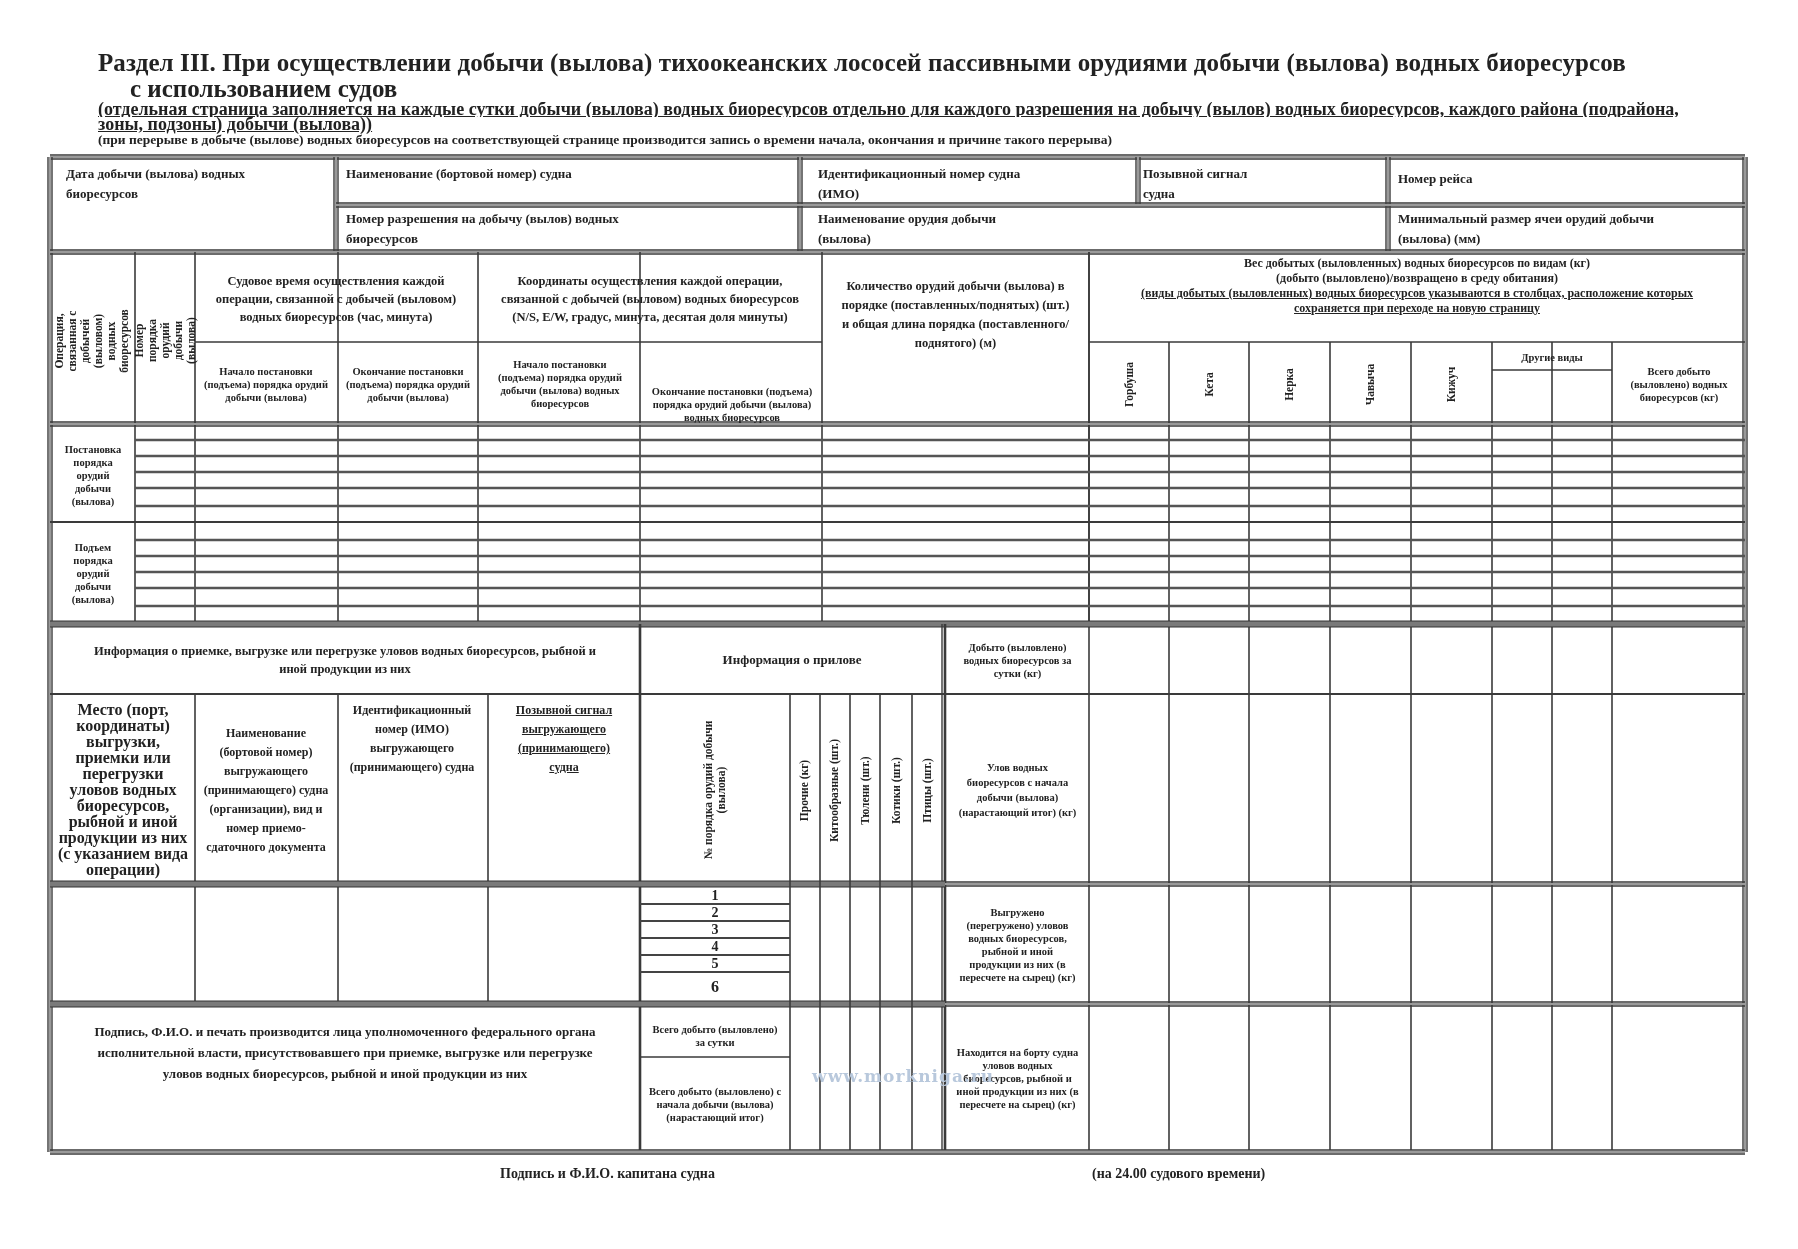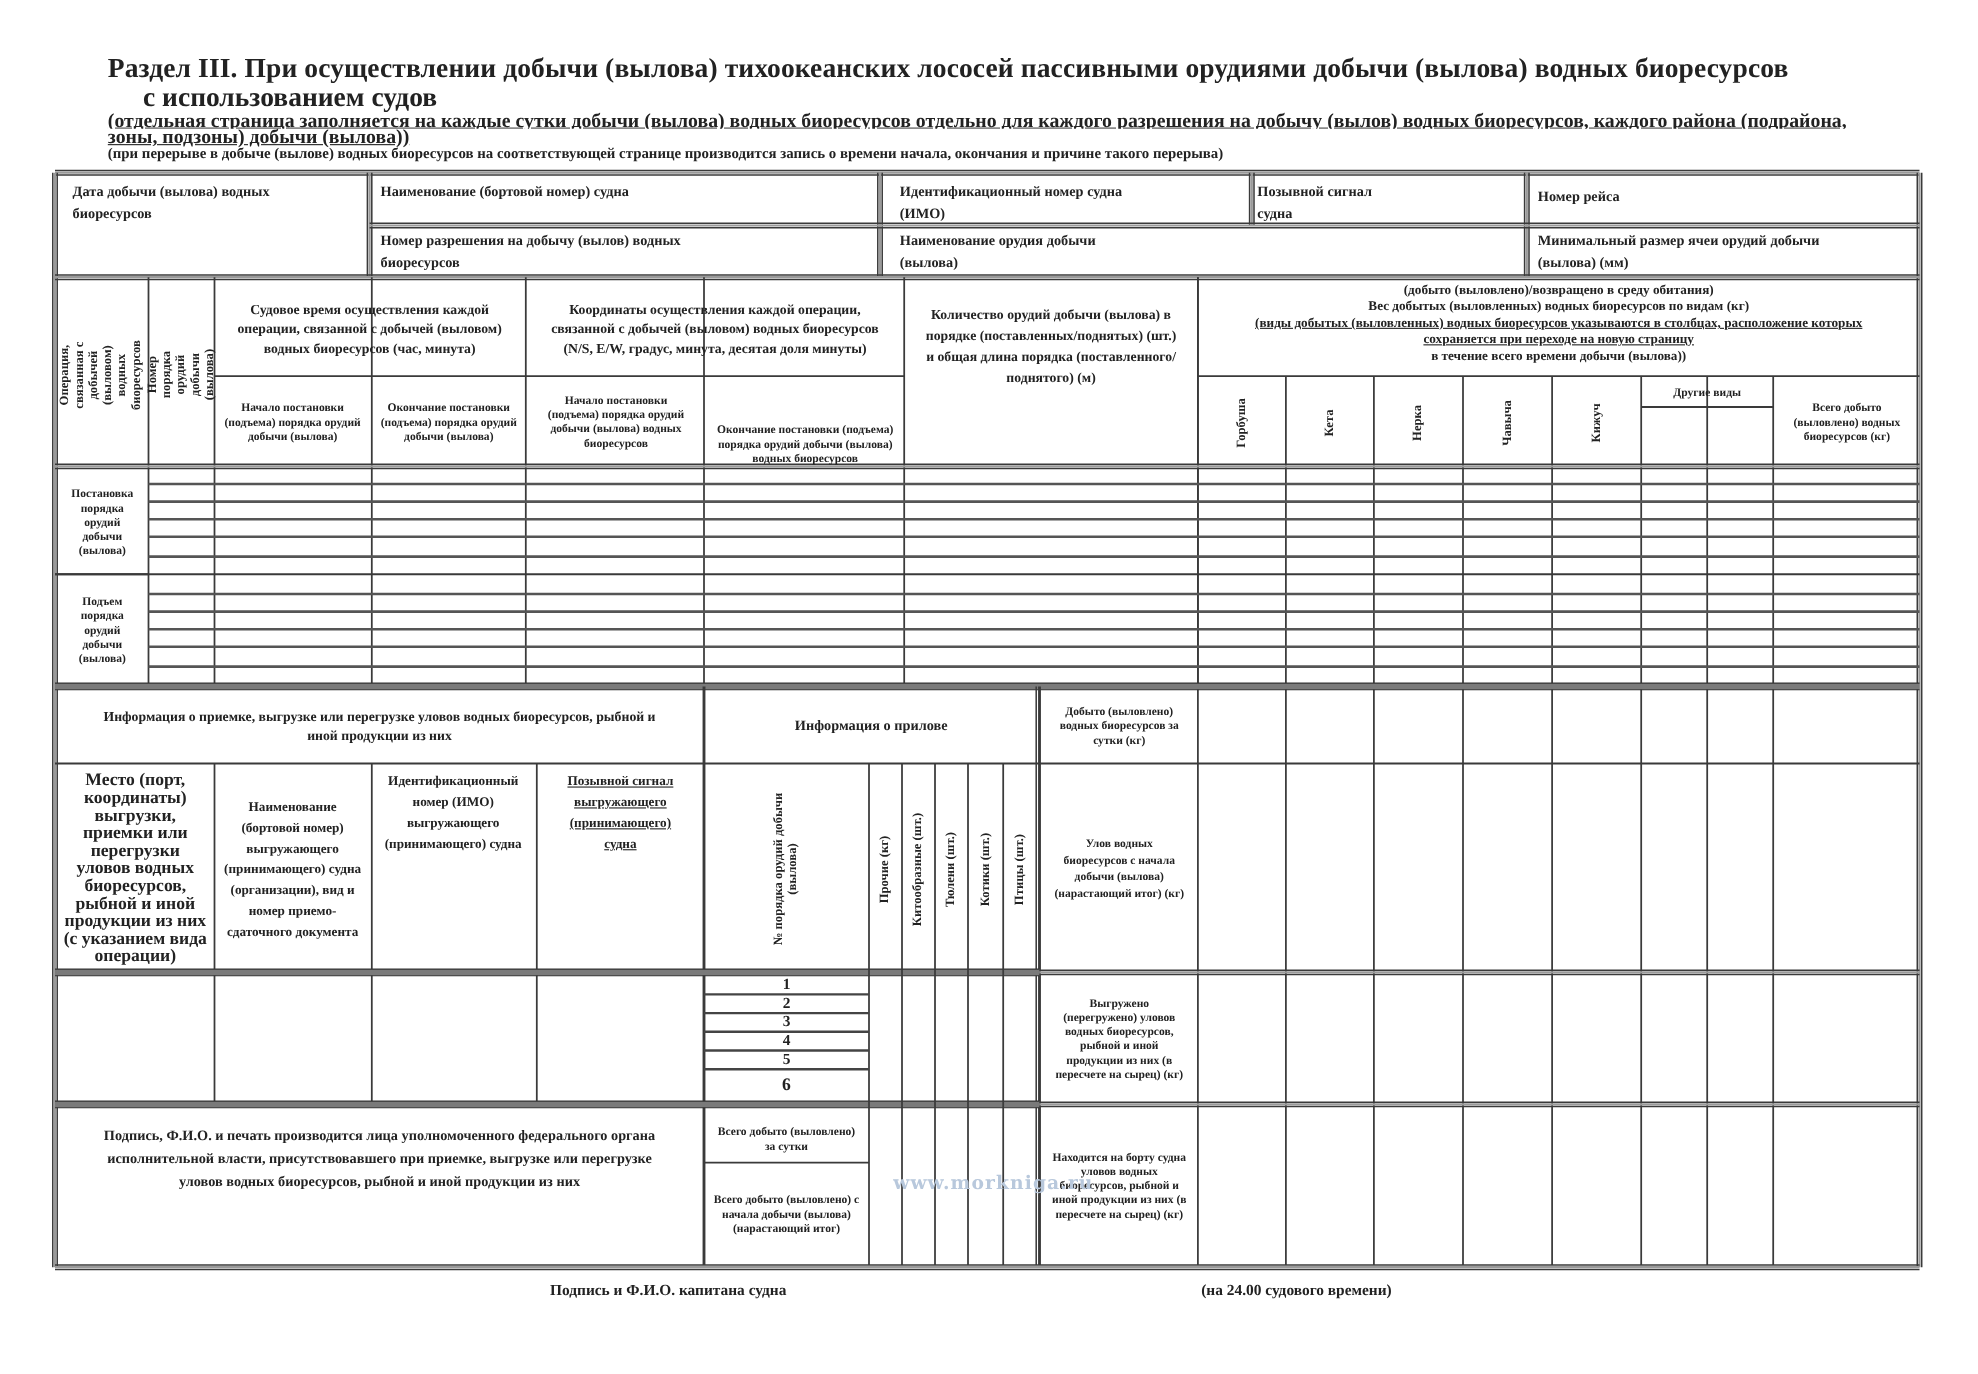--- a/index.html
+++ b/index.html
@@ -149,24 +149,23 @@
     <span class="xs" style="width:160px;white-space:normal;">Номер порядка орудий добычи (вылова)</span>
   </div>
 <div class="cell c sm" style="left:196px;top:256px;width:280px;height:86px;padding:0 14px;line-height:18px;font-size:12.5px;">Судовое время осуществления каждой операции, связанной с добычей (выловом) водных биоресурсов (час, минута)</div>
 <div class="cell c xs" style="left:196px;top:344px;width:140px;height:80px;padding:0 8px;">Начало постановки (подъема) порядка орудий добычи (вылова)</div>
 <div class="cell c xs" style="left:338px;top:344px;width:140px;height:80px;padding:0 8px;">Окончание постановки (подъема) порядка орудий добычи (вылова)</div>
 <div class="cell c sm" style="left:480px;top:256px;width:340px;height:86px;padding:0 10px;line-height:18px;font-size:12.5px;">Координаты осуществления каждой операции, связанной с добычей (выловом) водных биоресурсов (N/S, E/W, градус, минута, десятая доля минуты)</div>
 <div class="cell c xs" style="left:480px;top:344px;width:160px;height:80px;padding:0 16px;">Начало постановки (подъема) порядка орудий добычи (вылова) водных биоресурсов</div>
 <div class="cell c xs" style="left:642px;top:364px;width:180px;height:80px;padding:0 6px;">Окончание постановки (подъема) порядка орудий добычи (вылова) водных биоресурсов</div>
 <div class="cell c sm" style="left:828px;top:260px;width:255px;height:110px;padding:0 12px;line-height:19px;font-size:12.5px;">Количество орудий добычи (вылова) в порядке (поставленных/поднятых) (шт.) и общая длина порядка (поставленного/поднятого) (м)</div>
 <div class="cell sm" style="left:1092px;top:256px;width:650px;height:86px;text-align:center;line-height:15px;font-size:12px;">
+  <div>Вес добытых (выловленных) водных биоресурсов по видам (кг)</div>
   <div>(добыто (выловлено)/возвращено в среду обитания)</div>
-  <div>Вес добытых (выловленных) водных биоресурсов по видам (кг)</div>
   <div class="u" style="padding:0 40px;">(виды добытых (выловленных) водных биоресурсов указываются в столбцах, расположение которых сохраняется при переходе на новую страницу</div>
-  <div>в течение всего времени добычи (вылова))</div>
 </div>
 <div id="species-heads">
     <div class="vert" style="left: 1091px; top: 345px; width: 76px; height: 78px;">
       <span>Горбуша</span>
     </div>
     <div class="vert" style="left: 1171px; top: 345px; width: 76px; height: 78px;">
       <span>Кета</span>
     </div>
     <div class="vert" style="left: 1251px; top: 345px; width: 77px; height: 78px;">
       <span>Нерка</span>

